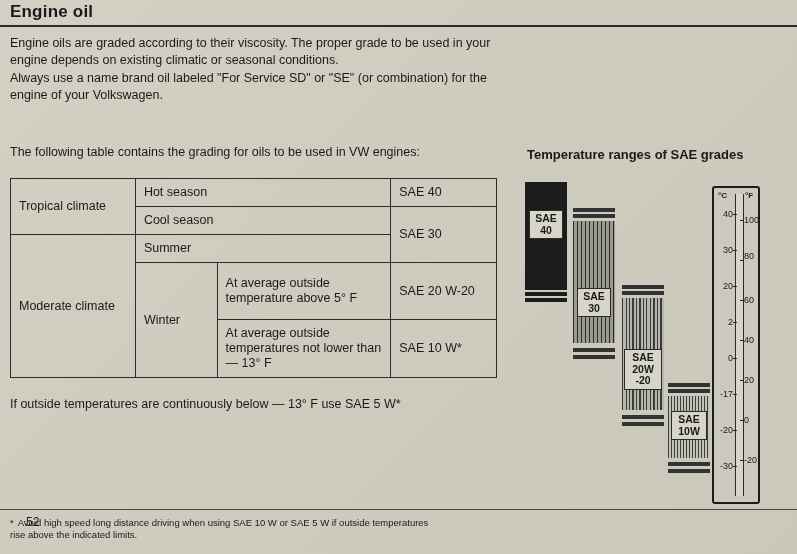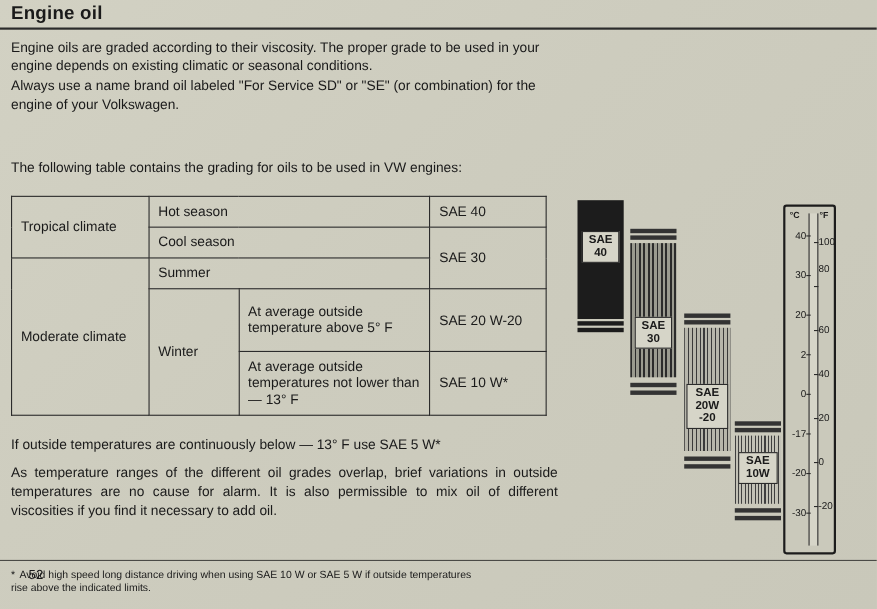--- a/index.html
+++ b/index.html
@@ -260,29 +260,29 @@
       <td class="c-grade tall">SAE 20 W-20</td>
     </tr>
     <tr>
       <td class="c-cond tall">At average outside temperatures not lower than — 13° F</td>
       <td class="c-grade tall">SAE 10 W*</td>
     </tr>
   </tbody>
     </table>
 
   <div class="note-below">If outside temperatures are continuously below — 13° F use SAE 5 W*</div>
-  <div class="para-justify">As temperature ranges of the different oil grades overlap, brief variations in outside temperatures are no cause for alarm. It is also permissible to mix oil of different viscosities if you find it necessary to add oil.</div>
 
   <div class="footnote">
     <span class="star">*</span><span>Avoid high speed long distance driving when using SAE 10 W or SAE 5 W if outside temperatures rise above the indicated limits.</span>
   </div>
 
   <div class="bottom-rule"></div>
   <div class="page-number">52</div>
 
+  <div class="right-title">Temperature ranges of SAE grades</div>
 
   <div class="bar" style="left:525px; top:182px; width:42px; height:120px;">
     <div class="bar-body solid-dark" style="top:0; height:108px;"></div>
     <div class="tick" style="top:110px;"></div>
     <div class="tick" style="top:116px;"></div>
     <div class="label" style="top:28px; width:26px;">SAE
 40</div>
   </div>
 
   <div class="bar" style="left:573px; top:208px; width:42px; height:160px;">
@@ -333,21 +333,21 @@
     <div class="dash-c" style="top:170px;"></div>
     <div class="scale-c" style="top:202px;">-17</div>
     <div class="dash-c" style="top:206px;"></div>
     <div class="scale-c" style="top:238px;">-20</div>
     <div class="dash-c" style="top:242px;"></div>
     <div class="scale-c" style="top:274px;">-30</div>
     <div class="dash-c" style="top:278px;"></div>
 
     <div class="scale-f" style="top:28px;">100</div>
     <div class="dash-f" style="top:32px;"></div>
-    <div class="scale-f" style="top:52px;">80</div>
+    <div class="scale-f" style="top:64px;">80</div>
     <div class="dash-f" style="top:72px;"></div>
     <div class="scale-f" style="top:108px;">60</div>
     <div class="dash-f" style="top:112px;"></div>
     <div class="scale-f" style="top:148px;">40</div>
     <div class="dash-f" style="top:152px;"></div>
     <div class="scale-f" style="top:188px;">20</div>
     <div class="dash-f" style="top:192px;"></div>
     <div class="scale-f" style="top:228px;">0</div>
     <div class="dash-f" style="top:232px;"></div>
     <div class="scale-f" style="top:268px;">-20</div>

